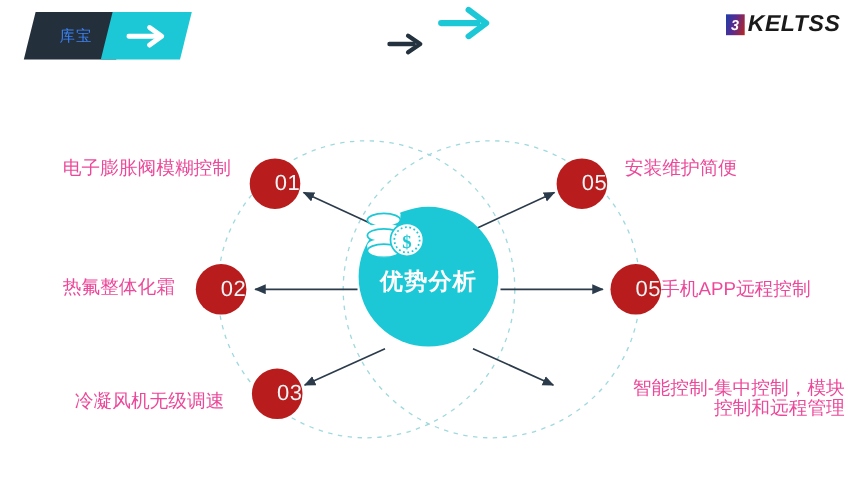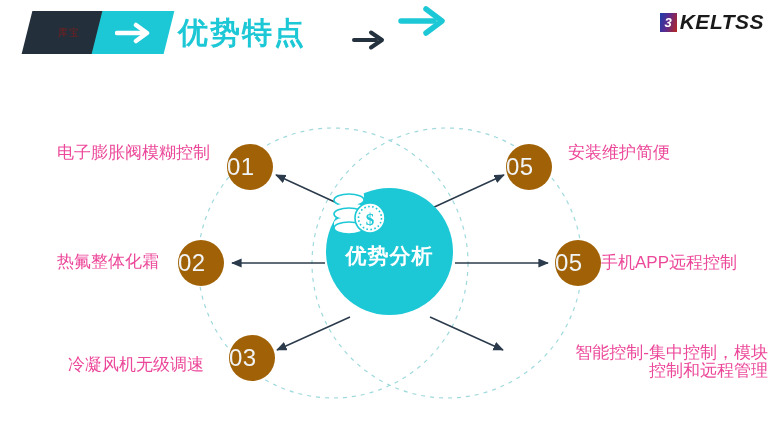--- a/index.html
+++ b/index.html
@@ -30,22 +30,22 @@
     background: #232f3a;
     transform: skewX(-14deg);
   }
   .tag-dark-label {
     position: absolute;
     left: 27px; top: 11px;
     width: 84px; height: 44px;
     display: flex;
     align-items: center;
     justify-content: center;
-    color: #7f1d1d;
-    font-size: 10px;
+    color: #3b82f6;
+    font-size: 14px;
     letter-spacing: 1px;
   }
   .tag-cyan {
     position: absolute;
     left: 97px; top: 11px;
     width: 72px; height: 43px;
     background: #1dc8d6;
     transform: skewX(-14deg);
   }
   .tag-cyan-arrow {
@@ -110,26 +110,26 @@
   }
   .diagram svg {
     position: absolute;
     left: 0; top: 0;
   }
 
   .node {
     position: absolute;
     width: 46px; height: 46px;
     border-radius: 50%;
-    background: #a16207;
+    background: #b91c1c;
     color: #f1f4f6;
     display: flex;
     align-items: center;
-    justify-content: flex-start;
-    font-size: 24px;
+    justify-content: flex-end;
+    font-size: 20px;
     letter-spacing: 0.5px;
   }
 
   .hub {
     position: absolute;
     left: 326px; top: 110px;
     width: 127px; height: 127px;
     border-radius: 50%;
     background: #1dc8d6;
     display: flex;
@@ -164,21 +164,20 @@
   <div class="tag-dark-label">库宝</div>
 
   <div class="tag-cyan"></div>
   <div class="tag-cyan-arrow">
     <svg width="36" height="22" viewBox="0 0 36 22" aria-hidden="true">
       <path d="M2 11 H27" stroke="#ffffff" stroke-width="4.5" stroke-linecap="round" fill="none"></path>
       <path d="M21 3 L32 11 L21 19" stroke="#ffffff" stroke-width="4.5" fill="none" stroke-linecap="round" stroke-linejoin="round"></path>
     </svg>
   </div>
 
-  <div class="header-title">优势特点</div>
 
   <div class="arrow-dark-deco">
     <svg width="36" height="24" viewBox="0 0 36 24" aria-hidden="true">
       <path d="M2 12 H24" stroke="#24313e" stroke-width="4" stroke-linecap="round" fill="none"></path>
       <path d="M19 4.5 L30 12 L19 19.5" stroke="#24313e" stroke-width="4" fill="none" stroke-linecap="round" stroke-linejoin="round"></path>
     </svg>
   </div>
 
   <div class="arrow-cyan-deco">
     <svg width="52" height="34" viewBox="0 0 52 34" aria-hidden="true">

